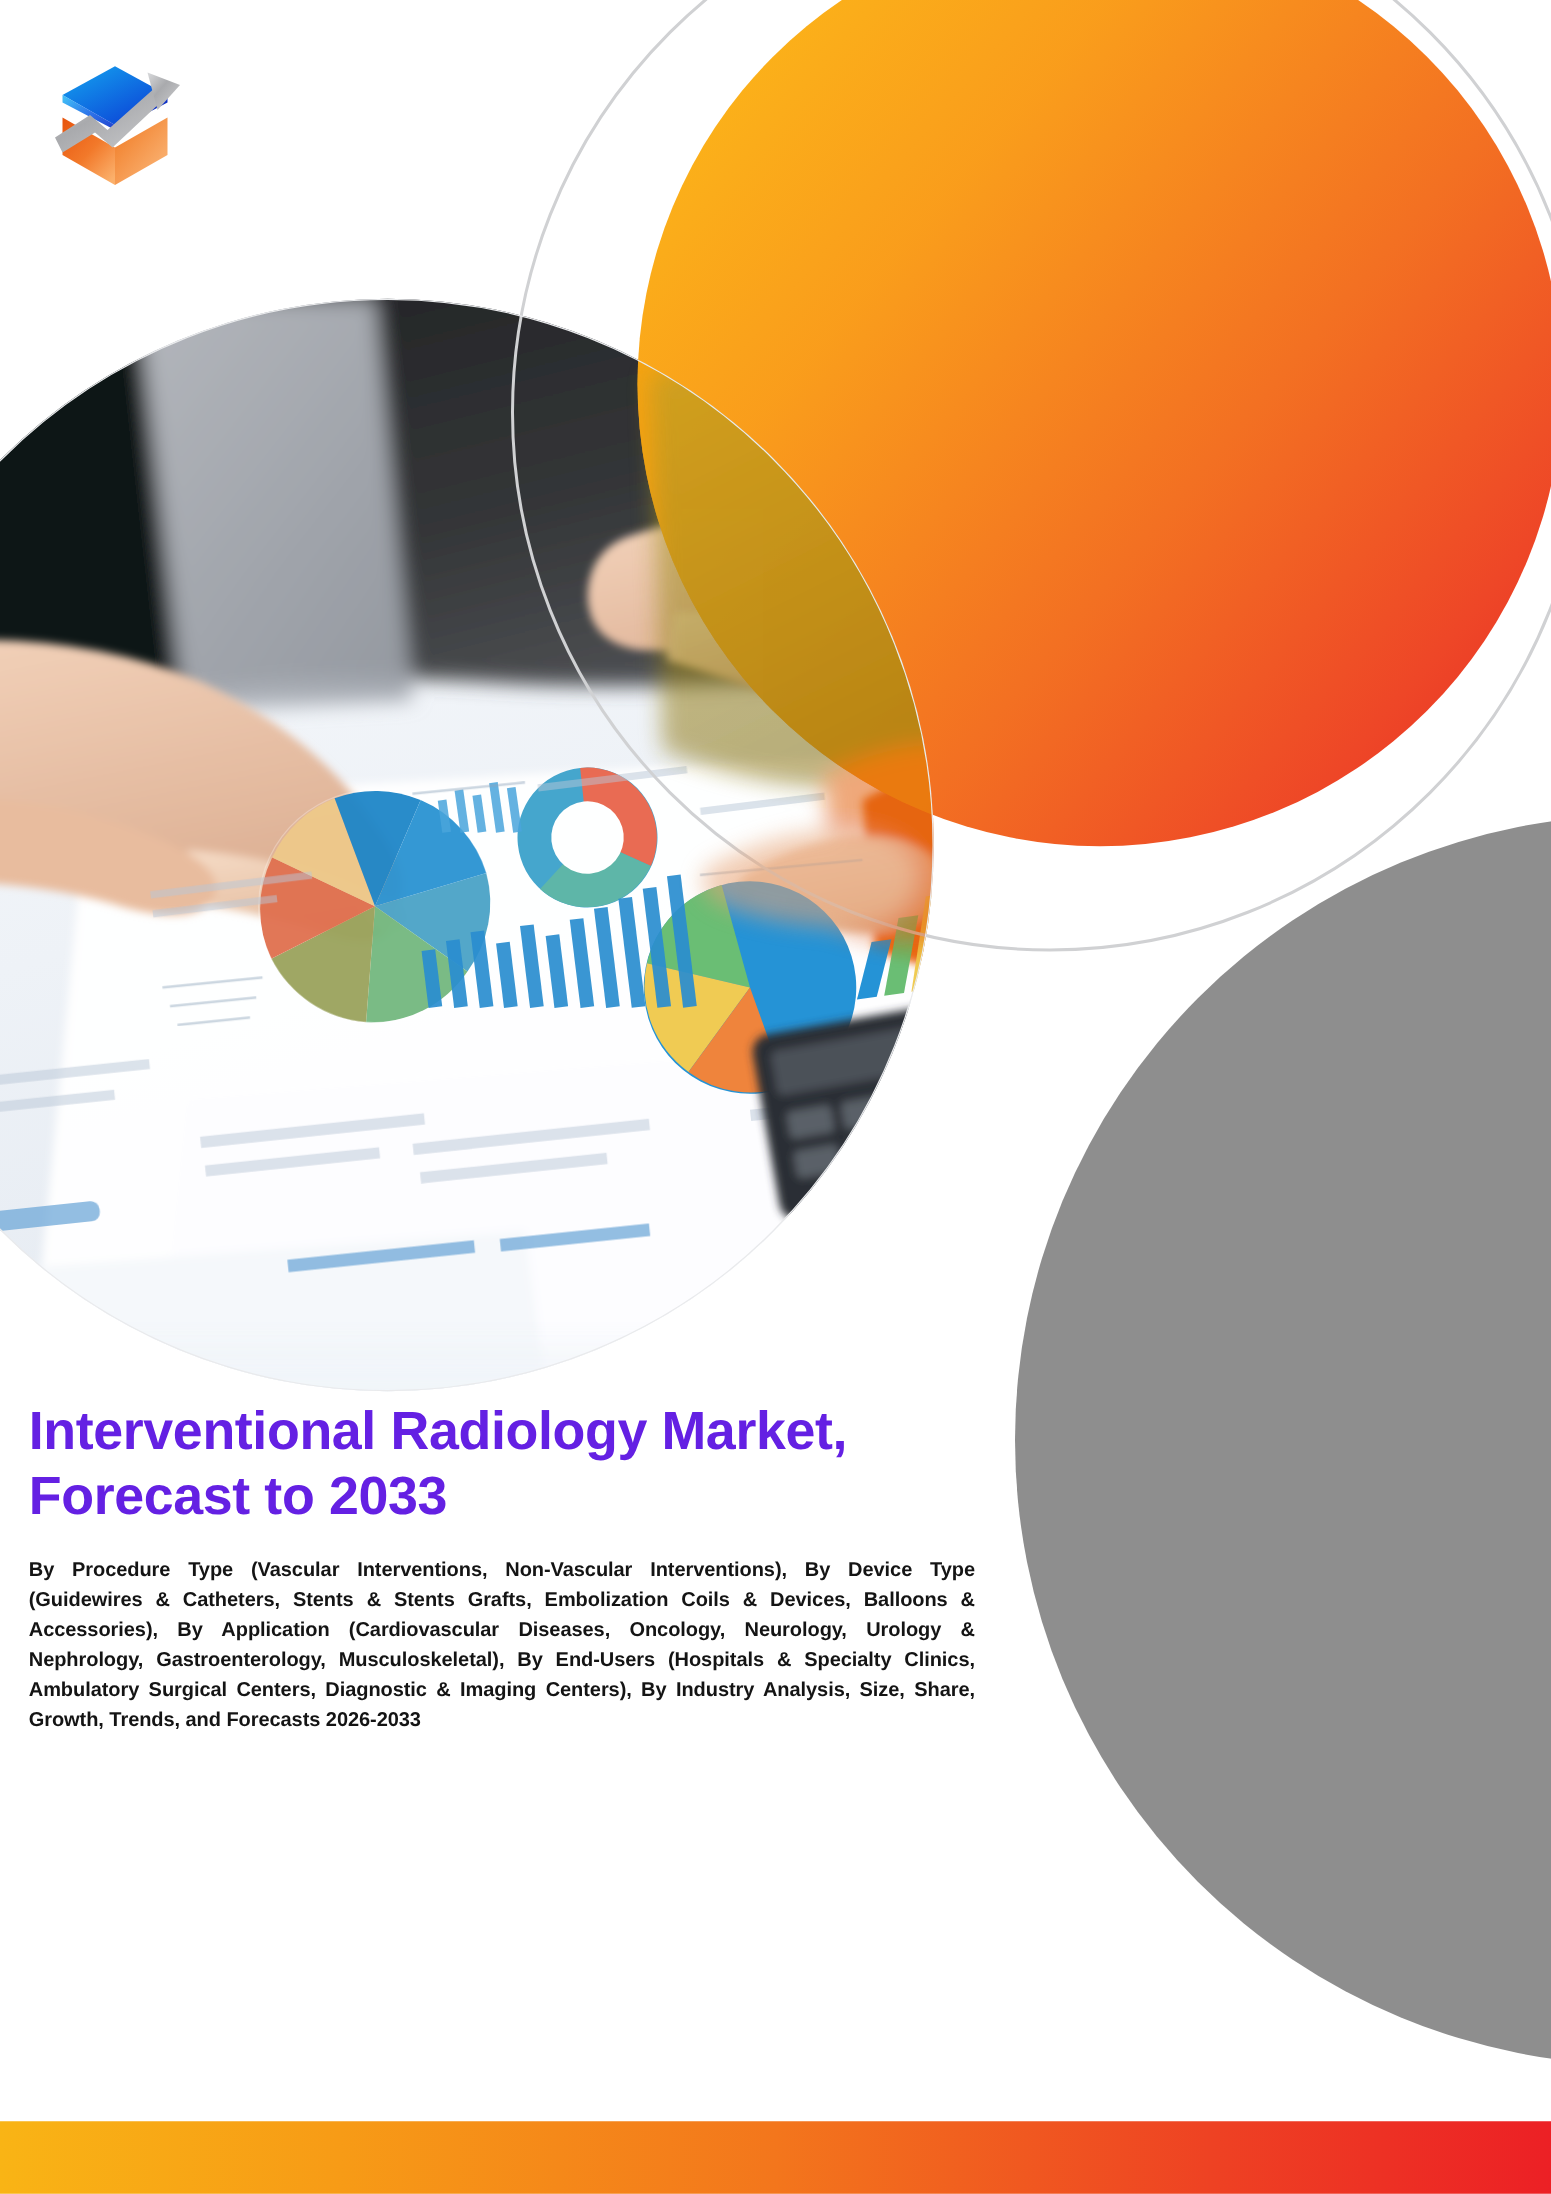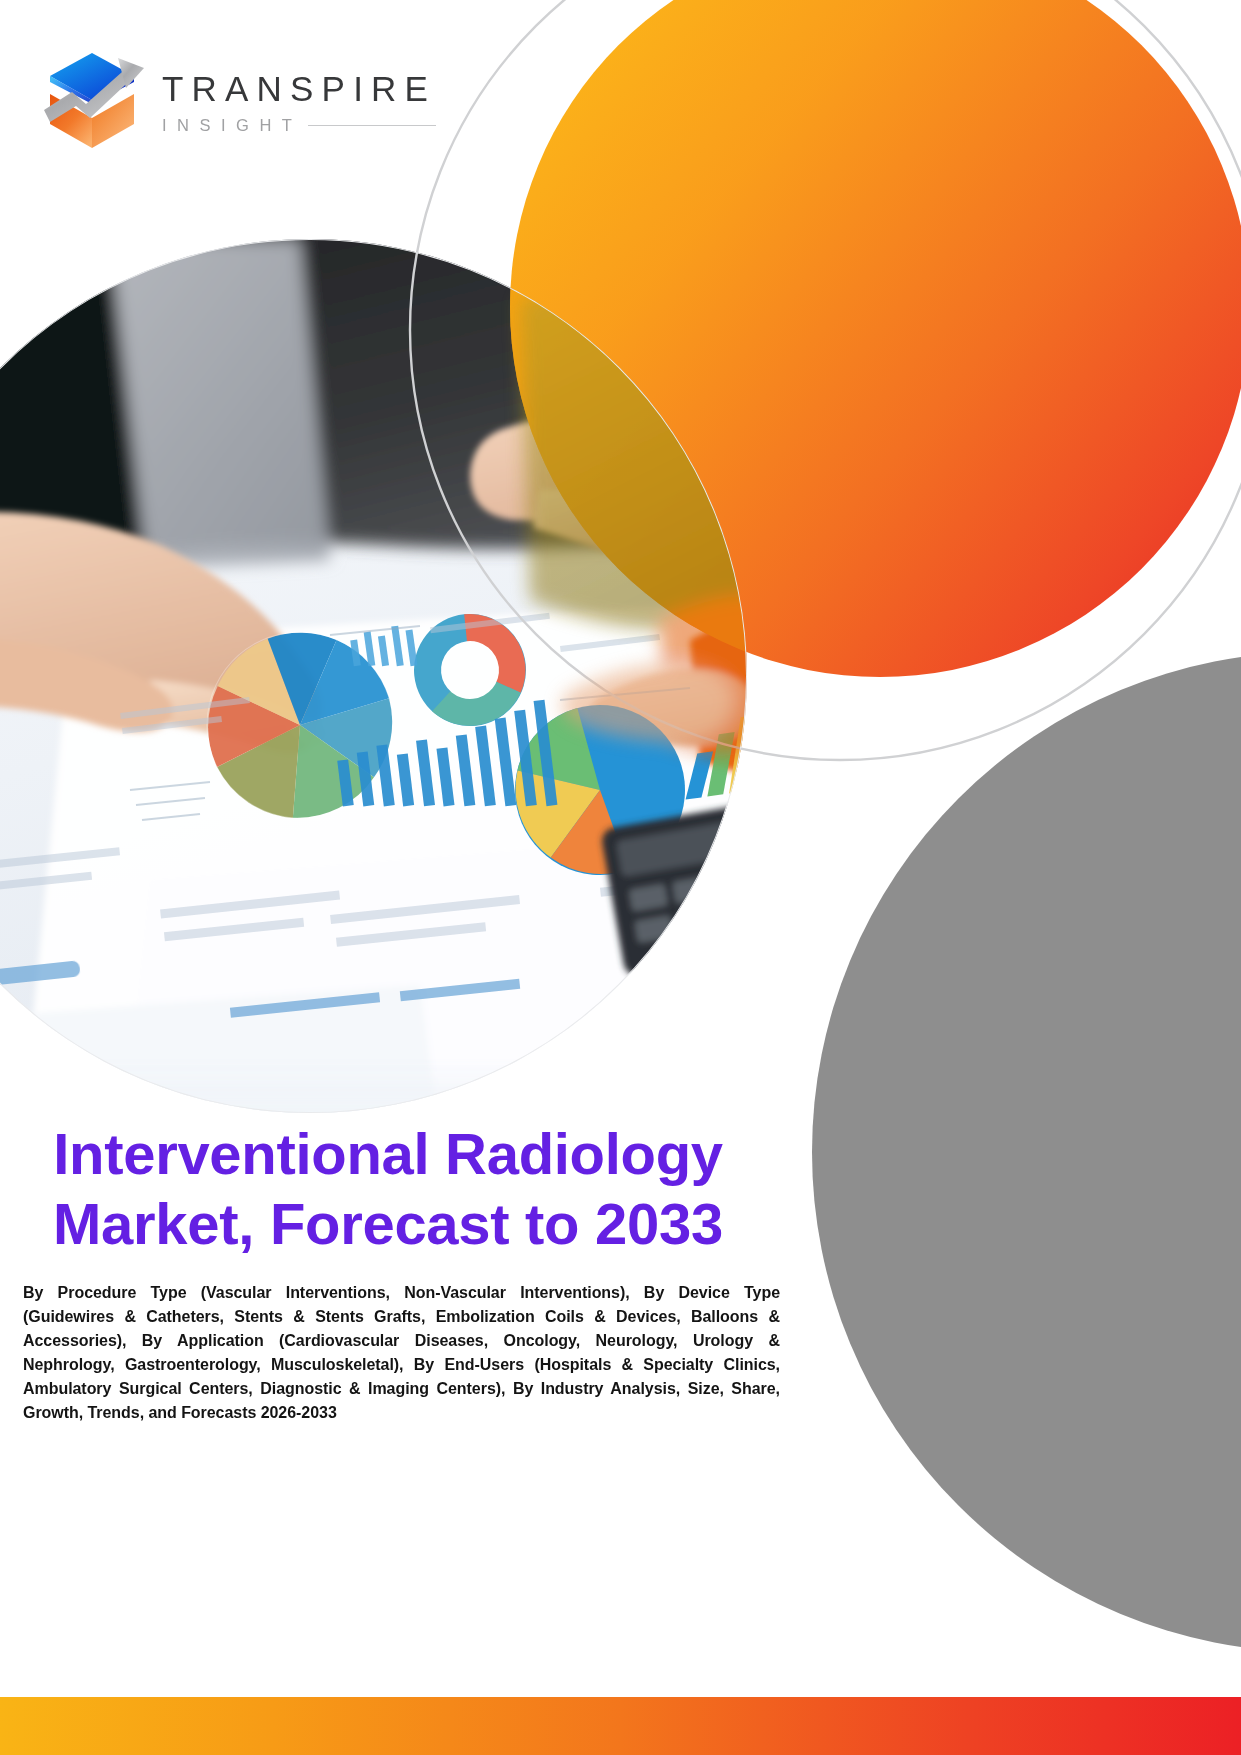--- a/index.html
+++ b/index.html
@@ -75,27 +75,26 @@
   
   #text-block {
     position: absolute;
     left: 23px;
     top: 1119px;
     width: 757px;
     z-index: 50;
   }
   #report-title {
     color: #6420e3;
-    font-size: 58px;
+    font-size: 43px;
     font-weight: 700;
     line-height: 1.21;
     letter-spacing: -0.3px;
     margin: 0 0 22px 0;
     max-width: 730px;
-    text-align: center;
   }
   #report-subtitle {
     color: #141414;
     font-size: 16px;
     font-weight: 700;
     line-height: 1.495;
     text-align: justify;
     text-justify: inter-word;
     margin: 0;
     letter-spacing: -0.05px;
@@ -374,27 +373,20 @@
       <path d="M12 30 L54 54 L54 58 L12 36 Z" fill="url(#cubeBlue)" opacity="0.9"></path>
       <path d="M96 30 L96 36 L54 58 L54 54 Z" fill="#0b2fc6"></path>
 
       <path d="M12 48 L54 72 L54 102 L12 78 Z" fill="url(#cubeOrange)"></path>
       <path d="M96 48 L96 78 L54 102 L54 72 Z" fill="url(#cubeOrange2)"></path>
       <path d="M12 48 L54 26 L96 48 L54 72 Z" fill="#e8600f" opacity="0.0"></path>
 
       <path d="M6 64 L34 46 L48 58 L84 26 L92 18 L101 26 L52 72 L38 60 L12 76 Z" fill="url(#arrowSilver)"></path>
       <path d="M80 12 L106 22 L88 42 Z" fill="url(#arrowSilver)"></path>
     </svg>
-    <div id="logo-words">
-      <div id="logo-wordmark">TRANSPIRE</div>
-      <div id="logo-sub-row">
-        <span id="logo-subword">INSIGHT</span>
-        <span id="logo-rule"></span>
-      </div>
-    </div>
   </div>
 
   <div id="text-block">
     <h1 id="report-title">Interventional Radiology Market, Forecast to 2033</h1>
     <p id="report-subtitle">By Procedure Type (Vascular Interventions, Non-Vascular Interventions), By Device Type (Guidewires &amp; Catheters, Stents &amp; Stents Grafts, Embolization Coils &amp; Devices, Balloons &amp; Accessories), By Application (Cardiovascular Diseases, Oncology, Neurology, Urology &amp; Nephrology, Gastroenterology, Musculoskeletal), By End-Users (Hospitals &amp; Specialty Clinics, Ambulatory Surgical Centers, Diagnostic &amp; Imaging Centers), By Industry Analysis, Size, Share, Growth, Trends, and Forecasts 2026-2033</p>
   </div>
 
   <div id="bottom-bar"></div>
 
 </div>

